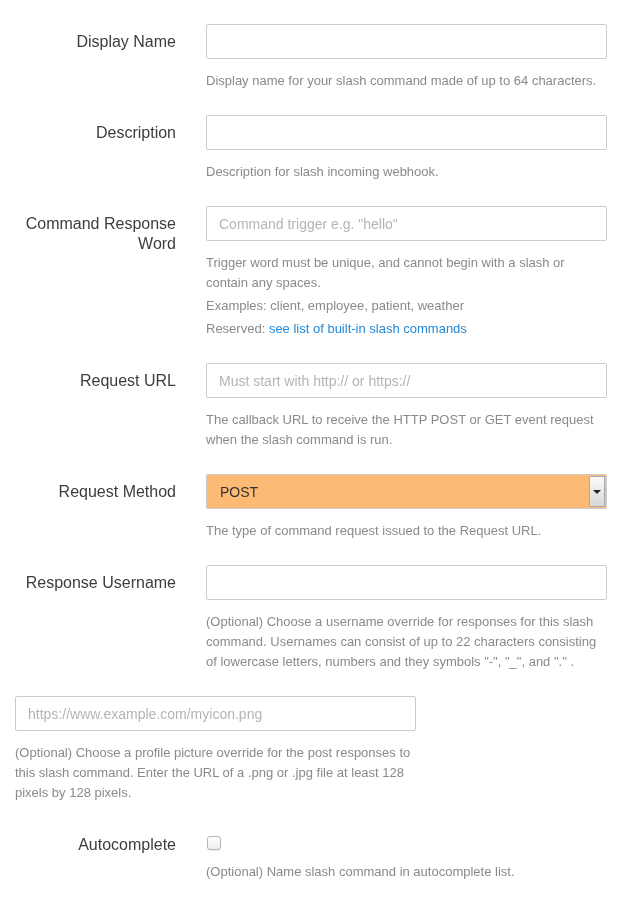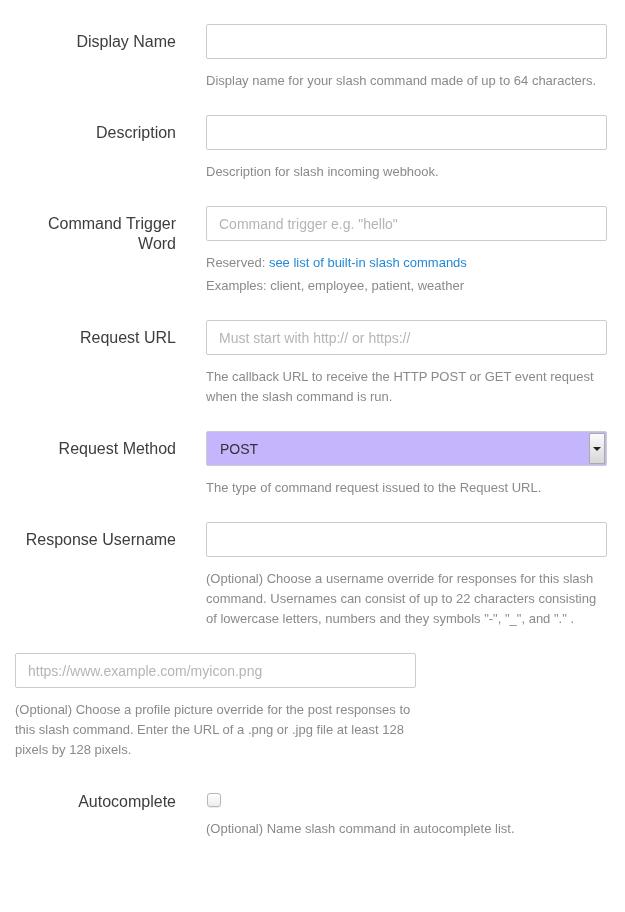--- a/index.html
+++ b/index.html
@@ -42,21 +42,21 @@
   }
   .help-text + .help-text { padding-top: 3px; }
   .help-link { color: #2389d7; text-decoration: none; cursor: pointer; }
 
   
   .select-control {
     position: relative;
     width: 401px; height: 35px;
     border: 1px solid #cccccc;
     border-radius: 2px;
-    background: #c4b5fd;
+    background: #fdba74;
     font-size: 14px;
     color: #333333;
     cursor: pointer;
   }
   .select-value { position: absolute; left: 13px; top: 8px; line-height: 19px; }
   .select-arrow {
     position: absolute; top: 1px; right: 1px; bottom: 1px; width: 16px;
     background: linear-gradient(#fbfbfb, #d7d7d7);
     border: 1px solid #ababab;
     border-radius: 1px;
@@ -97,25 +97,26 @@
 
   <div class="form-group">
     <label class="control-label">Description</label>
     <div class="controls">
       <input type="text" class="form-control" value="" style="">
       <p class="help-text">Description for slash incoming webhook.</p>
     </div>
   </div>
 
   <div class="form-group">
-    <label class="control-label">Command Trigger Word</label>
+    <label class="control-label">Command Response Word</label>
     <div class="controls">
       <input type="text" class="form-control" placeholder="Command trigger e.g. &quot;hello&quot;" style="">
+      <p class="help-text">Trigger word must be unique, and cannot begin with a slash or contain any spaces.</p>
+      <p class="help-text">Examples: client, employee, patient, weather</p>
       <p class="help-text"><span>Reserved: </span><a class="help-link">see list of built-in slash commands</a></p>
-      <p class="help-text">Examples: client, employee, patient, weather</p>
     </div>
   </div>
 
   <div class="form-group">
     <label class="control-label">Request URL</label>
     <div class="controls">
       <input type="text" class="form-control" placeholder="Must start with http:// or https://" style="">
       <p class="help-text">The callback URL to receive the HTTP POST or GET event request when the slash command is run.</p>
     </div>
   </div>

